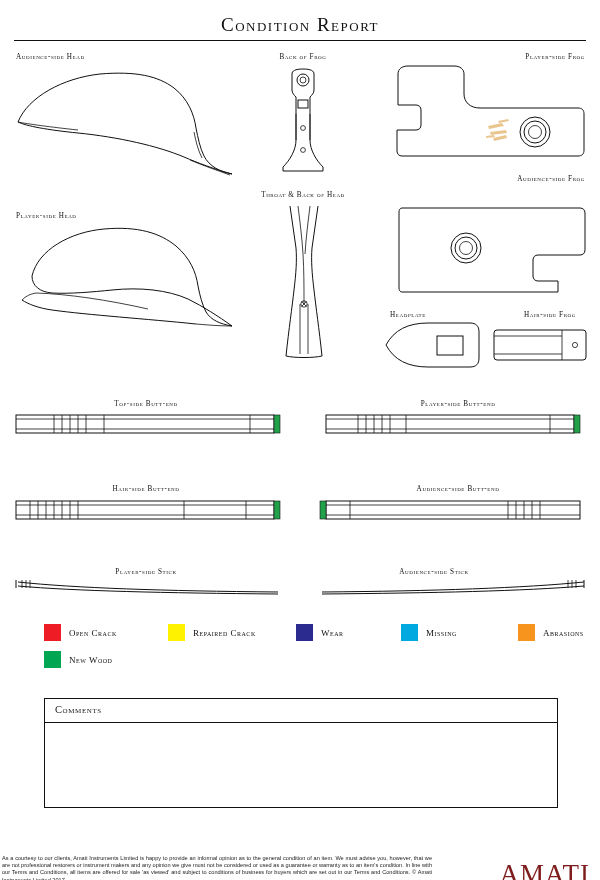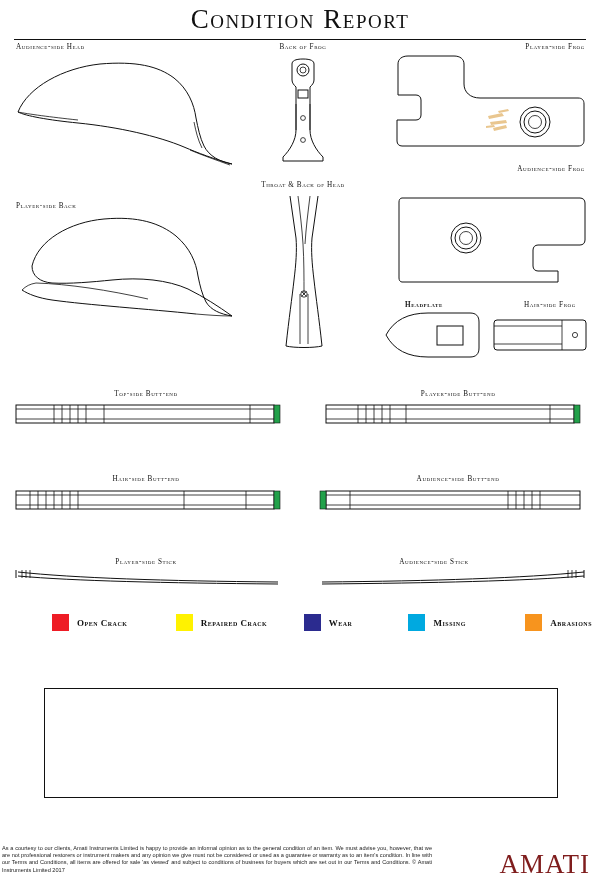--- a/index.html
+++ b/index.html
@@ -10,24 +10,24 @@
     color:#1a1a1a;
     position:relative;
     overflow:hidden;
   }
   .page{position:relative;width:600px;height:880px;}
 
   
   .title{
     text-align:center;
     font-family:"Liberation Serif", serif;
-    font-size:27px;
+    font-size:19px;
     letter-spacing:1.5px;
     font-variant:small-caps;
-    margin:2px 0 0 0;
+    margin:12px 0 0 0;
     padding-top:2px;
     color:#111;
     font-weight:400;
   }
   .rule{
     height:1px;background:#111;margin:4px 14px 0 14px;
   }
 
   
   .cap{
@@ -45,21 +45,21 @@
   svg{display:block;}
   .ln{fill:none;stroke:#111;stroke-width:1;}
   .ln-thin{fill:none;stroke:#111;stroke-width:.8;}
   .wt{fill:#fff;stroke:#111;stroke-width:1;}
   .grn{fill:#22a14a;stroke:#111;stroke-width:.6;}
 
   .fig{position:absolute;}
 
   
   .legend{
-    position:absolute;left:52px;top:612px;width:540px;font-weight:bold;
+    position:absolute;left:44px;top:612px;width:540px;
   }
   .legend-row{display:flex;align-items:center;margin-bottom:10px;}
   .legend-item{display:flex;align-items:center;margin-right:0;}
   .sw{width:17px;height:17px;display:inline-block;margin-right:8px;}
   .lgl{
     font-variant:small-caps;font-size:9px;letter-spacing:.5px;color:#111;
     font-family:"Liberation Serif", serif;
   }
 
   
@@ -94,23 +94,23 @@
 
 <div class="page">
 
   <div class="title">Condition Report</div>
   <div class="rule"></div>
 
   <div class="cap" style="left:16px;top:41px;">Audience-side Head</div>
   <div class="cap center" style="left:303px;top:41px;">Back of Frog</div>
   <div class="cap right" style="left:585px;top:41px;">Player-side Frog</div>
   <div class="cap right" style="left:585px;top:163px;">Audience-side Frog</div>
-  <div class="cap" style="left:16px;top:200px;">Player-side Back</div>
+  <div class="cap" style="left:16px;top:200px;">Player-side Head</div>
   <div class="cap center" style="left:303px;top:179px;">Throat &amp; Back of Head</div>
-  <div class="cap center" style="left:424px;top:299px;font-weight:bold;">Headplate</div>
+  <div class="cap center" style="left:408px;top:299px;">Headplate</div>
   <div class="cap center" style="left:550px;top:299px;">Hair-side Frog</div>
 
   <div class="cap center" style="left:146px;top:388px;">Top-side Butt-end</div>
   <div class="cap center" style="left:458px;top:388px;">Player-side Butt-end</div>
   <div class="cap center" style="left:146px;top:473px;">Hair-side Butt-end</div>
   <div class="cap center" style="left:458px;top:473px;">Audience-side Butt-end</div>
   <div class="cap center" style="left:146px;top:556px;">Player-side Stick</div>
   <div class="cap center" style="left:434px;top:556px;">Audience-side Stick</div>
 
   <div class="fig" style="left:8px;top:50px;">
@@ -289,23 +289,30 @@
       </div>
       <div class="legend-item" style="width:117px;">
         <span class="sw" style="background:#00a9e0"></span>
         <span class="lgl">Missing</span>
       </div>
       <div class="legend-item">
         <span class="sw" style="background:#f7941e"></span>
         <span class="lgl">Abrasions</span>
       </div>
     </div>
+    <div class="legend-row">
+      <div class="legend-item">
+        <span class="sw" style="background:#00a651"></span>
+        <span class="lgl">New Wood</span>
+      </div>
+    </div>
   </div>
 
   <div class="comments">
+    <div class="comments-hdr">Comments</div>
     <div style="height:83px;padding:4px 8px;font-size:9px;"></div>
   </div>
 
   <div class="footer">
     <div class="fine">As a courtesy to our clients, Amati Instruments Limited is happy to provide an informal opinion as to the general condition of an item. We must advise you, however, that we are not professional restorers or instrument makers and any opinion we give must not be considered or used as a guarantee or warranty as to an item's condition. In line with our Terms and Conditions, all items are offered for sale 'as viewed' and subject to conditions of business for buyers which are set out in our Terms and Conditions. © Amati Instruments Limited 2017</div>
     <div class="amati">AMATI</div>
   </div>
 
 </div>
 

